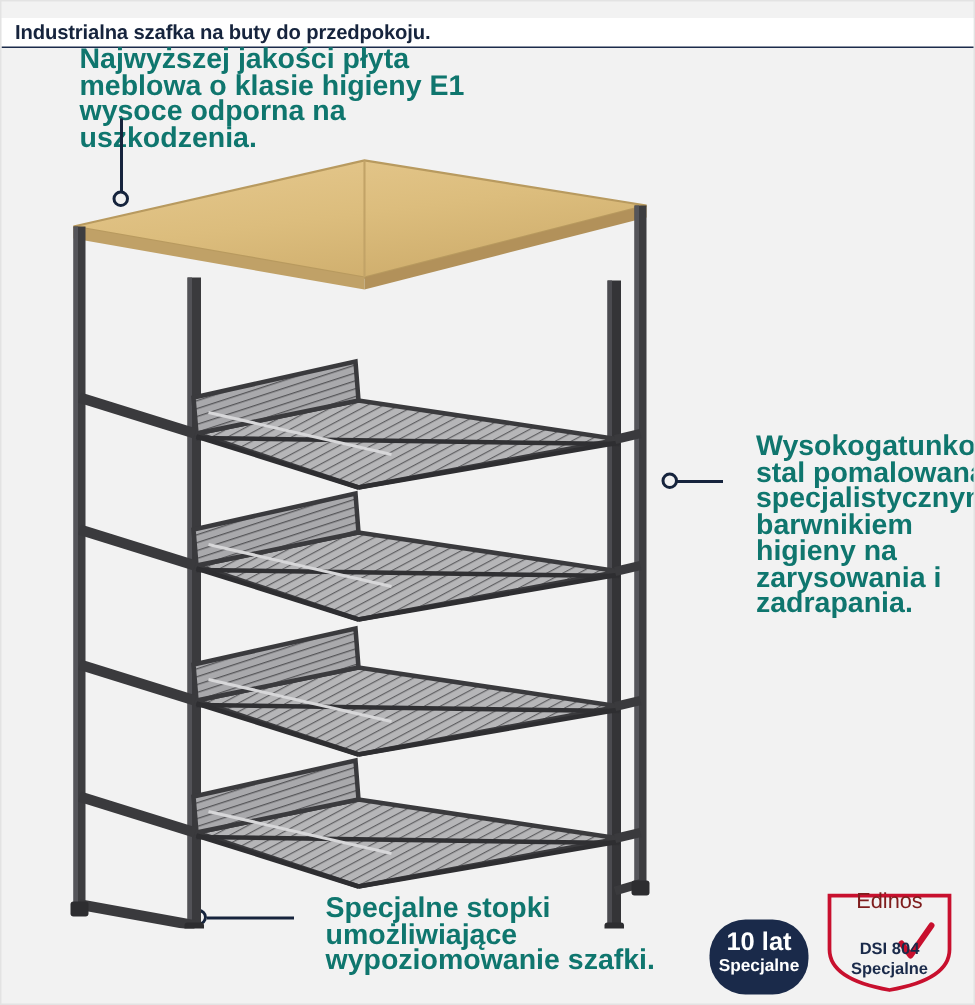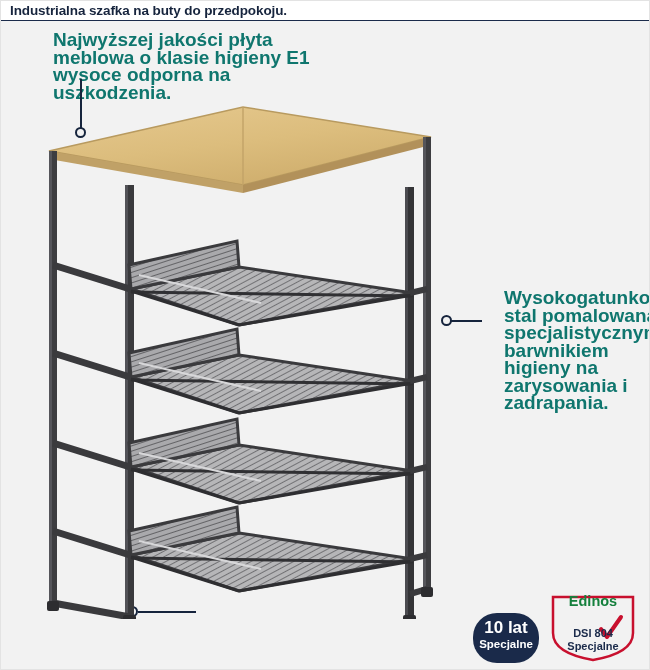--- a/index.html
+++ b/index.html
@@ -19,21 +19,21 @@
     overflow: hidden;
     background: #f2f2f2;
     box-sizing: border-box;
     border: 1px solid #e3e3e3;
   }
 
   
   #title-bar {
     position: absolute;
     left: 0;
-    top: 0;
+    top: 11px;
     width: 650px;
     height: 20px;
     background: #ffffff;
     border-bottom: 1px solid #1b2b4b;
     box-sizing: border-box;
   }
   #title-text {
     position: absolute;
     left: 9px;
     top: 2px;
@@ -150,22 +150,22 @@
     width: 88px;
     height: 70px;
   }
   #badge-edinos .edinos-top {
     position: absolute;
     left: 0;
     top: 0;
     width: 88px;
     text-align: center;
     font-size: 14.5px;
-    font-weight: bold;
-    color: #15803d;
+    font-weight: normal;
+    color: #7f1d1d;
     line-height: 17px;
   }
   #badge-edinos .edinos-sub {
     position: absolute;
     left: 0;
     top: 34px;
     width: 88px;
     text-align: center;
     font-size: 11px;
     font-weight: bold;
@@ -196,20 +196,21 @@
 
   <div class="callout" id="callout-top">Najwyższej jakości płyta meblowa o klasie higieny E1 wysoce odporna na uszkodzenia.</div>
 
   <div class="leader-line" style="left:79px; top:78px; width:2px; height:50px;"></div>
   <div class="leader-dot" style="left:74px; top:126px;"></div>
 
   <div class="callout" id="callout-right">Wysokogatunkowa stal pomalowana specjalistycznym barwnikiem higieny na zarysowania i zadrapania.</div>
   <div class="leader-line" style="left:449px; top:319px; width:32px; height:2px;"></div>
   <div class="leader-dot" style="left:440px; top:314px;"></div>
 
+  <div class="callout" id="callout-bottom">Specjalne stopki umożliwiające wypoziomowanie szafki.</div>
   <div class="leader-line" style="left:137px; top:610px; width:58px; height:2px;"></div>
   <div class="leader-dot" style="left:126px; top:605px;"></div>
 
   <svg id="product" viewBox="0 0 420 530">
     <defs>
       <linearGradient id="woodTop" x1="0" y1="0" x2="1" y2="1">
         <stop offset="0%" stop-color="#e2c храм"></stop>
       </linearGradient>
       <linearGradient id="wood" x1="0" y1="0" x2="0.6" y2="1">
         <stop offset="0%" stop-color="#e6c98f"></stop>

